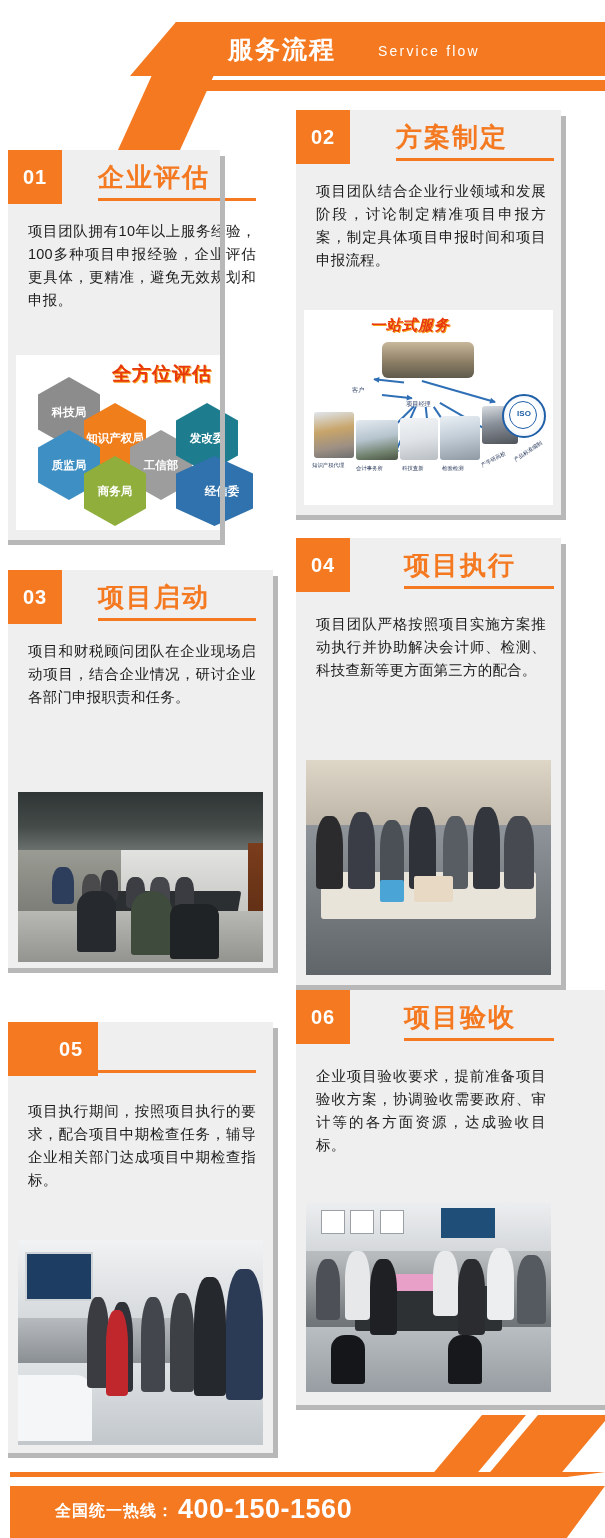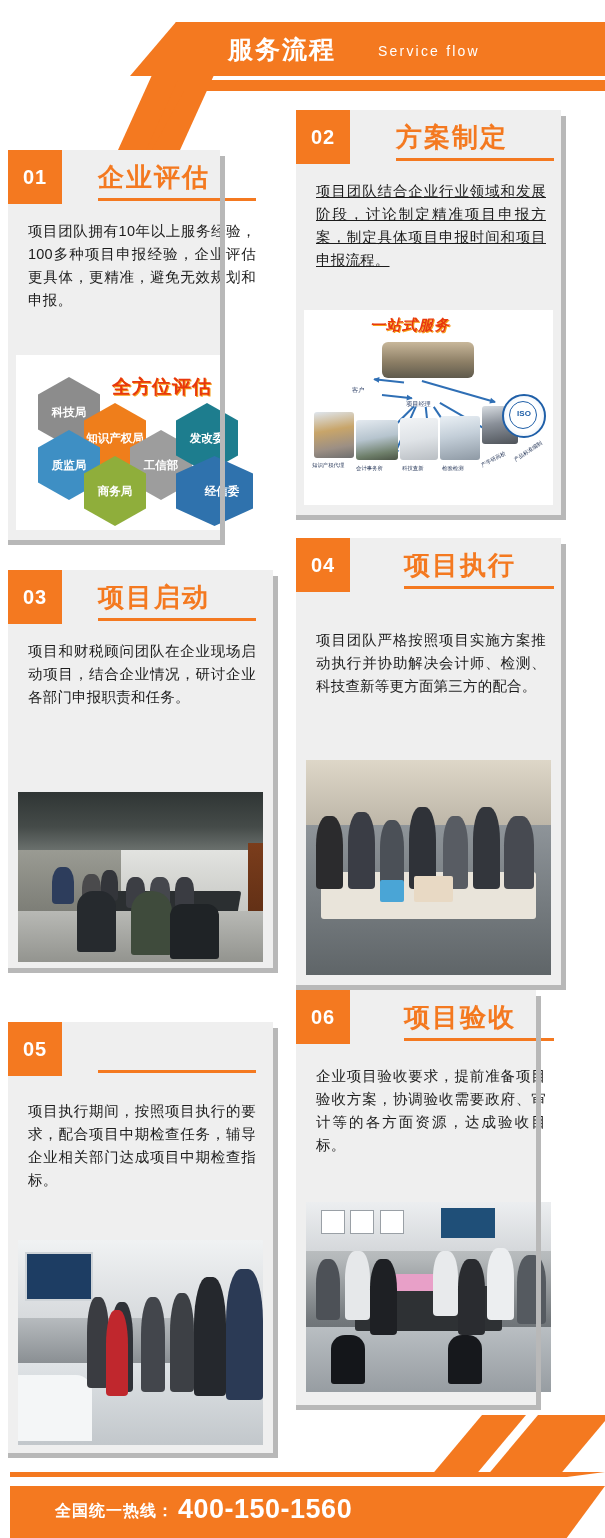--- a/index.html
+++ b/index.html
@@ -162,21 +162,21 @@
   <div class="hdr-sub">Service flow</div>
 </div>
 
 <div class="card" style="left:8px;top:150px;width:212px;height:390px;">
   <div class="badge" style="left:0;top:0;">01</div>
   <div class="card-title" style="left:90px;top:10px;">企业评估</div>
   <div class="title-rule" style="left:90px;top:48px;width:158px;"></div>
   <div class="card-body" style="left:20px;top:70px;width:228px;">项目团队拥有10年以上服务经验，100多种项目申报经验，企业评估更具体，更精准，避免无效规划和申报。</div>
 
   <div class="hexwrap" style="left:8px;top:205px;width:249px;height:175px;">
-    <div class="hex-title" style="left:96px;top:19px;">全方位评估</div>
+    <div class="hex-title" style="left:96px;top:6px;">全方位评估</div>
     <div class="hex" style="left:22px;top:22px;background:#8c8c8c;">
         <span>科技局</span>
       </div>
     <div class="hex" style="left:68px;top:48px;background:#ef7e1b;">
         <span>知识产权局</span>
       </div>
     <div class="hex" style="left:22px;top:75px;background:#3e8fc4;">
         <span>质监局</span>
       </div>
     <div class="hex" style="left:114px;top:75px;background:#9d9d9d;">
@@ -191,21 +191,21 @@
     <div class="hex" style="left:160px;top:101px;background:#2f72ad;padding-left:15px;">
         <span>经信委</span>
       </div>
   </div>
 </div>
 
 <div class="card" style="left:296px;top:110px;width:265px;height:405px;">
   <div class="badge" style="left:0;top:0;">02</div>
   <div class="card-title" style="left:100px;top:10px;">方案制定</div>
   <div class="title-rule" style="left:100px;top:48px;width:158px;"></div>
-  <div class="card-body" style="left:20px;top:70px;width:230px;text-decoration:underline;">项目团队结合企业行业领域和发展阶段，讨论制定精准项目申报方案，制定具体项目申报时间和项目申报流程。</div>
+  <div class="card-body" style="left:20px;top:70px;width:230px;">项目团队结合企业行业领域和发展阶段，讨论制定精准项目申报方案，制定具体项目申报时间和项目申报流程。</div>
 
   <div class="oswrap" style="left:8px;top:200px;width:249px;height:195px;">
     <div class="os-title" style="left:66px;top:6px;">一站式服务</div>
     <div class="os-hub" style="left:78px;top:32px;width:92px;height:36px;"></div>
 
     <div class="os-lbl-b" style="left:48px;top:76px;">客户</div>
     <div class="os-lbl-b" style="left:102px;top:90px;">项目经理</div>
 
     <div class="os-arrow" style="left:100px;top:72px;width:30px;transform:rotate(186deg);"></div>
     <div class="os-arrow" style="left:78px;top:84px;width:30px;transform:rotate(6deg);"></div>
@@ -257,59 +257,59 @@
     <div class="fig" style="position:absolute;left:24%;bottom:6%;width:16%;height:36%;background:#262a2e;border-radius:16px 16px 3px 3px;"></div>
     <div class="fig" style="position:absolute;left:46%;bottom:4%;width:17%;height:38%;background:#3f4b3c;border-radius:20px 20px 3px 3px;"></div>
     <div class="fig" style="position:absolute;left:62%;bottom:2%;width:20%;height:32%;background:#1f2326;border-radius:12px 12px 3px 3px;"></div>
   </div>
 </div>
 
 <div class="card" style="left:296px;top:538px;width:265px;height:447px;">
   <div class="badge" style="left:0;top:0;">04</div>
   <div class="card-title" style="left:108px;top:10px;">项目执行</div>
   <div class="title-rule" style="left:108px;top:48px;width:150px;"></div>
-  <div class="card-body" style="left:20px;top:75px;width:230px;margin-top:16px;">项目团队严格按照项目实施方案推动执行并协助解决会计师、检测、科技查新等更方面第三方的配合。</div>
+  <div class="card-body" style="left:20px;top:75px;width:230px;">项目团队严格按照项目实施方案推动执行并协助解决会计师、检测、科技查新等更方面第三方的配合。</div>
 
   <div class="photo ph-meet2" style="left:10px;top:222px;width:245px;height:215px;">
     <div style="position:absolute;left:0;right:0;top:0;height:30%;background:linear-gradient(180deg,#ded7c8 0%,#bdb6a8 100%);"></div>
     <div style="position:absolute;left:0;right:0;top:30%;bottom:0;background:linear-gradient(180deg,#8e9499 0%,#5f6568 100%);"></div>
     <div class="tbl" style="left:6%;top:52%;width:88%;height:22%;background:#e9e4da;"></div>
     <div class="fig" style="left:4%;top:26%;width:11%;height:34%;background:#2b2b2d;"></div>
     <div class="fig" style="left:17%;top:24%;width:11%;height:36%;background:#3a3d45;"></div>
     <div class="fig" style="left:30%;top:28%;width:10%;height:32%;background:#4b5057;"></div>
     <div class="fig" style="left:42%;top:22%;width:11%;height:38%;background:#2f3238;"></div>
     <div class="fig" style="left:56%;top:26%;width:10%;height:34%;background:#585c63;"></div>
     <div class="fig" style="left:68%;top:22%;width:11%;height:38%;background:#33363c;"></div>
     <div class="fig" style="left:81%;top:26%;width:12%;height:34%;background:#474a51;"></div>
     <div style="position:absolute;left:44%;top:54%;width:16%;height:12%;background:#e8d9c4;border-radius:2px;"></div>
     <div style="position:absolute;left:30%;top:56%;width:10%;height:10%;background:#4aa5d6;border-radius:2px;"></div>
   </div>
 </div>
 
 <div class="card" style="left:8px;top:1022px;width:265px;height:431px;">
-  <div class="badge" style="left:0;top:0;">05</div>
+  <div class="badge" style="left:0;top:0;padding-left:36px;">05</div>
   <div class="title-rule" style="left:90px;top:48px;width:158px;"></div>
   <div class="card-body" style="left:20px;top:78px;width:228px;">项目执行期间，按照项目执行的要求，配合项目中期检查任务，辅导企业相关部门达成项目中期检查指标。</div>
 
   <div class="photo ph-meet4" style="left:10px;top:218px;width:245px;height:205px;">
     <div style="position:absolute;left:0;right:0;top:0;height:38%;background:linear-gradient(180deg,#f0f2f3 0%,#d7dadd 100%);"></div>
     <div style="position:absolute;left:3%;top:6%;width:26%;height:22%;background:#1d3d63;border:2px solid #cfd4d8;"></div>
     <div style="position:absolute;left:0;right:0;bottom:0;height:40%;background:linear-gradient(180deg,#dfe3e6 0%,#c2c7cb 100%);"></div>
     <div style="position:absolute;left:0;bottom:2%;width:30%;height:32%;background:#f4f6f7;border-radius:0 16px 0 0;"></div>
     <div class="fig" style="left:28%;top:28%;width:9%;height:44%;background:#3a3c41;"></div>
     <div class="fig" style="left:38%;top:30%;width:9%;height:44%;background:#2f3238;"></div>
     <div class="fig" style="left:36%;top:34%;width:9%;height:42%;background:#c0272d;border-radius:40% 40% 4px 4px;"></div>
     <div class="fig" style="left:50%;top:28%;width:10%;height:46%;background:#43464c;"></div>
     <div class="fig" style="left:62%;top:26%;width:10%;height:48%;background:#3d4045;"></div>
     <div class="fig" style="left:72%;top:18%;width:13%;height:58%;background:#25282d;"></div>
     <div class="fig" style="left:85%;top:14%;width:15%;height:64%;background:#2b3a55;"></div>
   </div>
 </div>
 
-<div class="card" style="left:296px;top:990px;width:240px;height:415px;">
+<div class="card" style="left:296px;top:990px;width:309px;height:415px;">
   <div class="badge" style="left:0;top:0;">06</div>
   <div class="card-title" style="left:108px;top:10px;">项目验收</div>
   <div class="title-rule" style="left:108px;top:48px;width:150px;"></div>
   <div class="card-body" style="left:20px;top:75px;width:230px;">企业项目验收要求，提前准备项目验收方案，协调验收需要政府、审计等的各方面资源，达成验收目标。</div>
 
   <div class="photo ph-meet3" style="left:10px;top:212px;width:245px;height:190px;">
     <div style="position:absolute;left:0;right:0;top:0;height:26%;background:linear-gradient(180deg,#eceef0 0%,#d5d8db 100%);"></div>
     <div style="position:absolute;left:6%;top:4%;width:9%;height:12%;background:#ffffff;border:1px solid #9aa0a6;"></div>
     <div style="position:absolute;left:18%;top:4%;width:9%;height:12%;background:#ffffff;border:1px solid #9aa0a6;"></div>
     <div style="position:absolute;left:30%;top:4%;width:9%;height:12%;background:#ffffff;border:1px solid #9aa0a6;"></div>

